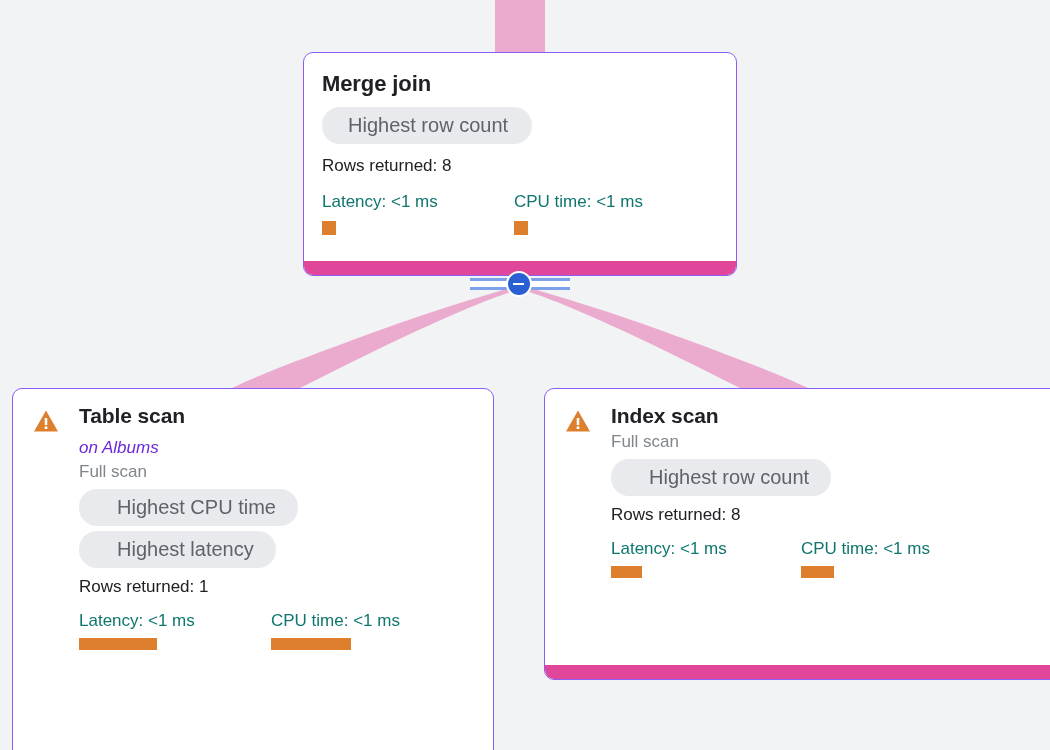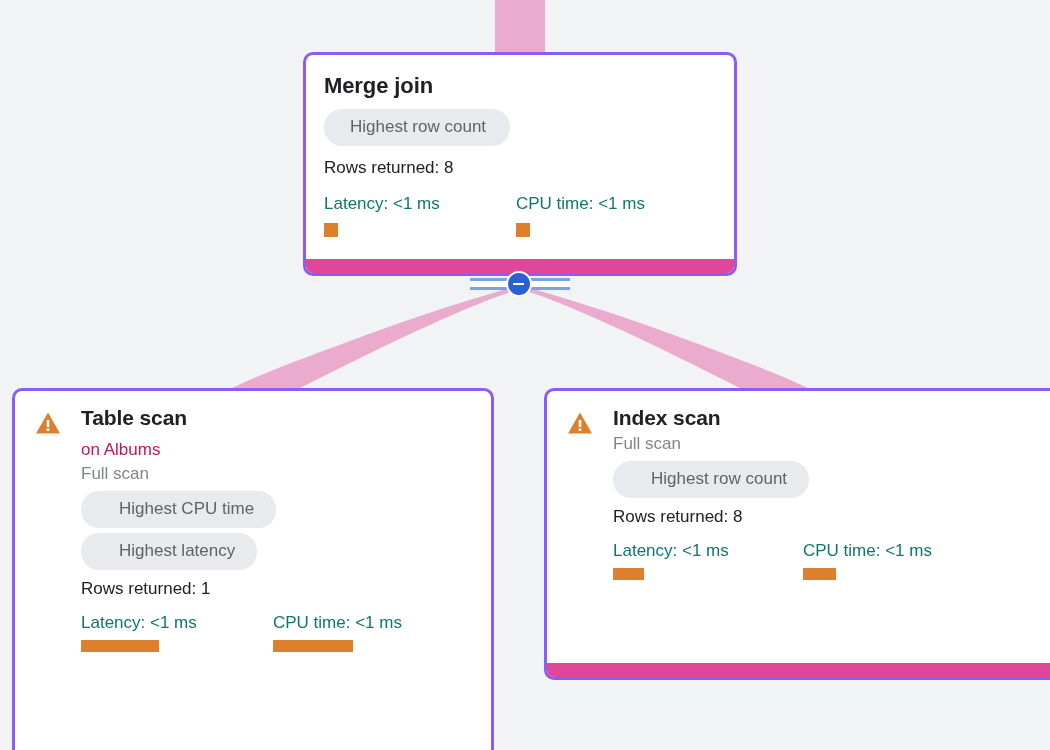--- a/index.html
+++ b/index.html
@@ -22,21 +22,21 @@
     top: 0;
     width: 1050px;
     height: 750px;
     z-index: 1;
   }
 
   .node-card {
     position: absolute;
     box-sizing: border-box;
     background: #FFFFFF;
-    border: 3px solid #8b5cf6;
+    border: 1px solid #8b5cf6;
     border-radius: 10px;
     z-index: 3;
     overflow: hidden;
   }
 
   .card-body {
     position: relative;
     padding: 16px 18px 8px 18px;
     height: 100%;
     box-sizing: border-box;
@@ -67,43 +67,44 @@
     font-size: 21px;
     font-weight: bold;
     color: #202124;
     line-height: 26px;
     letter-spacing: -0.1px;
     white-space: nowrap;
   }
 
   .node-subtitle {
     font-size: 17px;
-    color: #be185d;
+    color: #6d28d9;
     line-height: 23px;
     margin-top: 7px;
     white-space: nowrap;
+    font-style: italic;
   }
 
   .node-scantype {
     font-size: 17px;
     color: #80868B;
     line-height: 23px;
     margin-top: 1px;
     white-space: nowrap;
   }
 
   .chips {
     margin-top: 6px;
   }
 
   .chip {
     display: block;
     background: #E8EAED;
     color: #5F6368;
-    font-size: 17px;
+    font-size: 20px;
     line-height: 22px;
     border-radius: 18px;
     padding: 7px 22px 8px 38px;
     margin-bottom: 5px;
     width: max-content;
     white-space: nowrap;
   }
 
   .rows-line {
     font-size: 17px;

